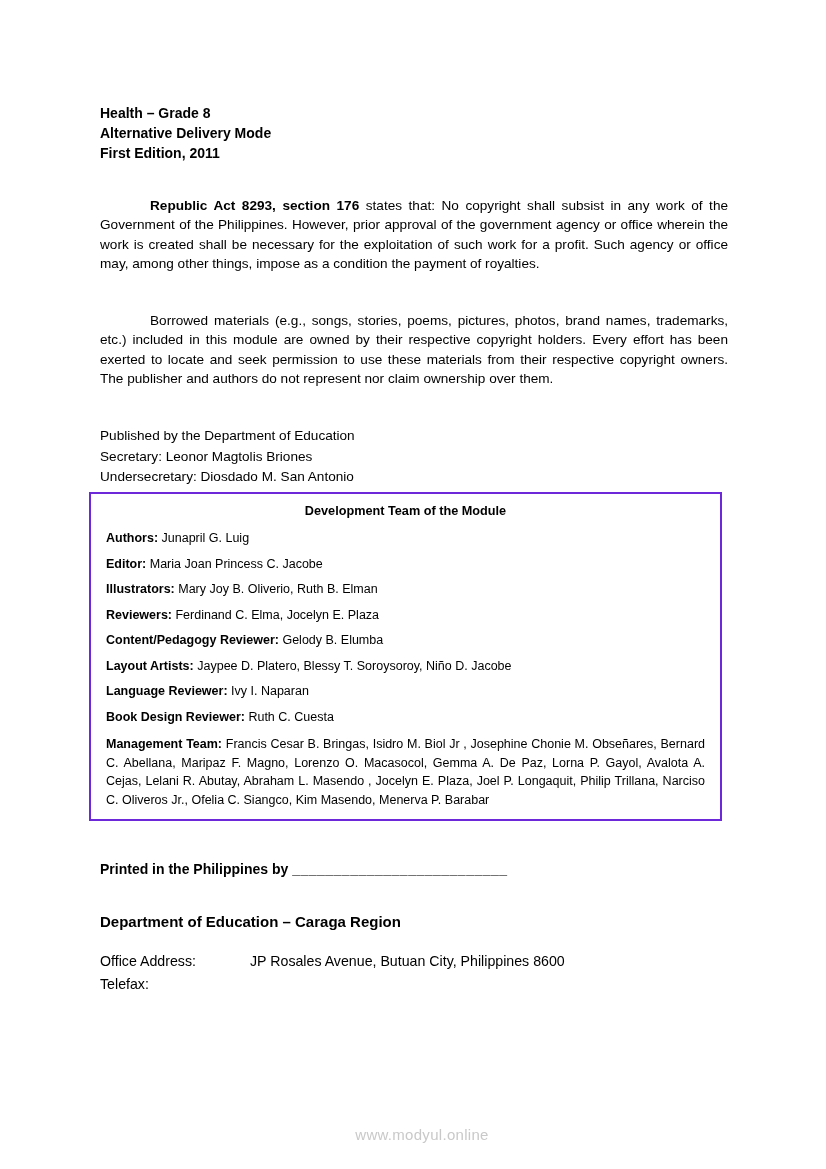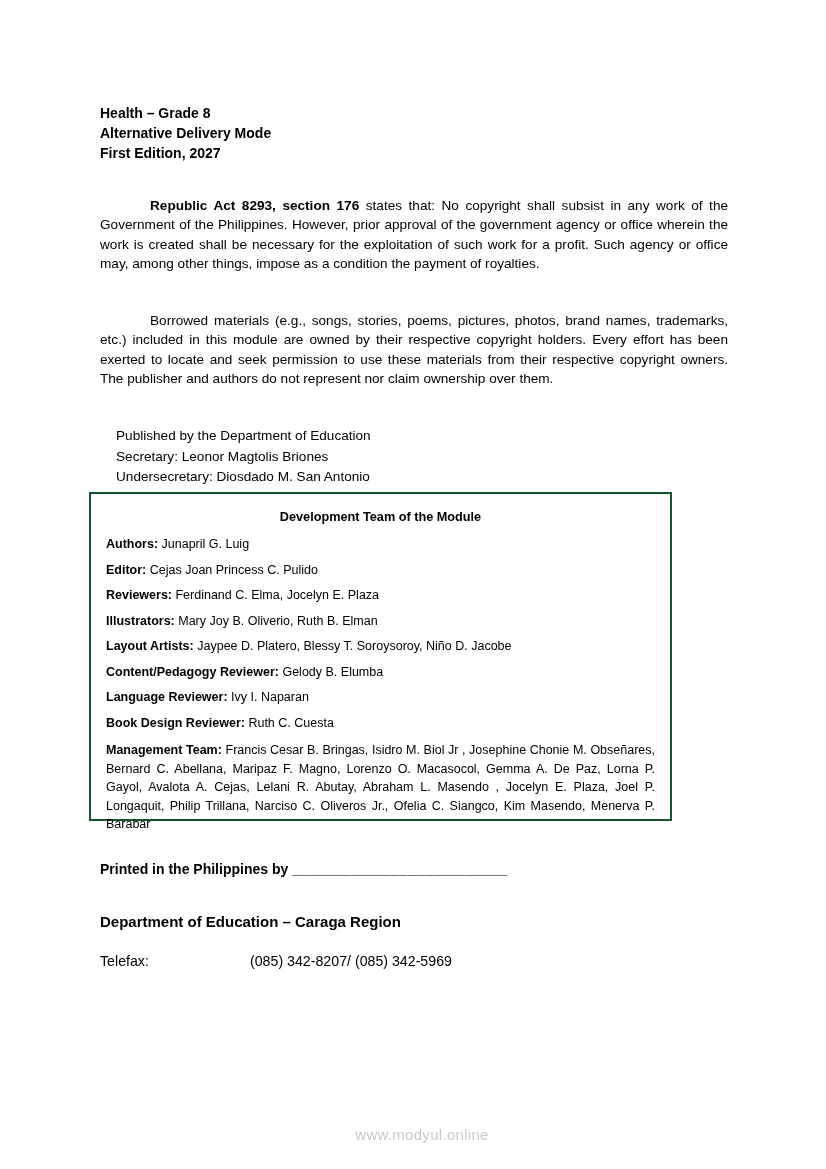--- a/index.html
+++ b/index.html
@@ -19,28 +19,28 @@
   
   .para {
     position: absolute; left: 100px; width: 628px;
     font-size: 13.6px; line-height: 19.3px;
     text-align: justify; text-indent: 50px;
   }
   .para-1 { top: 196px; }
   .para-2 { top: 311px; }
 
   
-  .publisher { position: absolute; left: 116px; top: 426px; width: 628px; }
+  .publisher { position: absolute; left: 100px; top: 426px; width: 628px; }
   .publisher p { font-size: 13.6px; line-height: 20.5px; }
 
   
   .dev-box {
-    position: absolute; left: 89px; top: 492px; width: 583px; height: 329px;
-    border: 2px solid #14532d;
-    padding: 16px 15px 10px 15px;
+    position: absolute; left: 89px; top: 492px; width: 633px; height: 329px;
+    border: 2px solid #6d28d9;
+    padding: 10px 15px 10px 15px;
     font-size: 12.5px;
   }
   .dev-box .box-title { font-weight: bold; text-align: center; font-size: 12.7px; margin-bottom: 13px; }
   .dev-box p.team-row { margin-bottom: 11.5px; line-height: 14px; }
   .dev-box p.team-row-wrap { margin-bottom: 0; text-align: justify; line-height: 18.6px; }
 
   
   .printed { position: absolute; left: 100px; top: 861px; width: 628px; font-size: 14px; font-weight: bold; }
   .printed .blank { font-weight: bold; letter-spacing: 0.5px; }
 
@@ -60,52 +60,55 @@
   }
 </style>
 </head>
 <body>
 
 <div class="page">
 
   <div class="module-header">
     <p>Health – Grade 8</p>
     <p>Alternative Delivery Mode</p>
-    <p>First Edition, 2027</p>
+    <p>First Edition, 2011</p>
   </div>
 
   <p class="para para-1"><b>Republic Act 8293, section 176</b><span> states that: No copyright shall subsist in any work of the Government of the Philippines. However, prior approval of the government agency or office wherein the work is created shall be necessary for the exploitation of such work for a profit. Such agency or office may, among other things, impose as a condition the payment of royalties.</span></p>
 
   <p class="para para-2">Borrowed materials (e.g., songs, stories, poems, pictures, photos, brand names, trademarks, etc.) included in this module are owned by their respective copyright holders. Every effort has been exerted to locate and seek permission to use these materials from their respective copyright owners. The publisher and authors do not represent nor claim ownership over them.</p>
 
   <div class="publisher">
     <p>Published by the Department of Education</p>
     <p>Secretary: Leonor Magtolis Briones</p>
     <p>Undersecretary: Diosdado M. San Antonio</p>
   </div>
 
   <div class="dev-box">
     <p class="box-title">Development Team of the Module</p>
     <p class="team-row"><b>Authors:</b><span> Junapril G. Luig</span></p>
-    <p class="team-row"><b>Editor:</b><span> Cejas Joan Princess C. Pulido</span></p>
+    <p class="team-row"><b>Editor:</b><span> Maria Joan Princess C. Jacobe</span></p>
+    <p class="team-row"><b>Illustrators:</b><span> Mary Joy B. Oliverio, Ruth B. Elman</span></p>
     <p class="team-row"><b>Reviewers:</b><span> Ferdinand C. Elma, Jocelyn E. Plaza</span></p>
-    <p class="team-row"><b>Illustrators:</b><span> Mary Joy B. Oliverio, Ruth B. Elman</span></p>
+    <p class="team-row"><b>Content/Pedagogy Reviewer:</b><span> Gelody B. Elumba</span></p>
     <p class="team-row"><b>Layout Artists:</b><span> Jaypee D. Platero, Blessy T. Soroysoroy, Niño D. Jacobe</span></p>
-    <p class="team-row"><b>Content/Pedagogy Reviewer:</b><span> Gelody B. Elumba</span></p>
     <p class="team-row"><b>Language Reviewer:</b><span> Ivy I. Naparan</span></p>
     <p class="team-row"><b>Book Design Reviewer:</b><span> Ruth C. Cuesta</span></p>
     <p class="team-row-wrap"><b>Management Team:</b><span> Francis Cesar B. Bringas, Isidro M. Biol Jr , Josephine Chonie M. Obseñares, Bernard C. Abellana, Maripaz  F. Magno, Lorenzo O. Macasocol, Gemma A. De Paz, Lorna P. Gayol, Avalota A. Cejas, Lelani R. Abutay, Abraham L. Masendo , Jocelyn E. Plaza, Joel P. Longaquit,  Philip Trillana, Narciso C. Oliveros Jr., Ofelia C. Siangco, Kim Masendo, Menerva P. Barabar</span></p>
   </div>
 
   <p class="printed"><span>Printed in the Philippines by </span><span class="blank">__________________________</span></p>
 
   <p class="region-heading">Department of Education – Caraga Region</p>
 
   <div class="contact">
     <div class="row">
+      <span class="label">Office Address:</span>
+      <span class="value">JP Rosales  Avenue, Butuan City, Philippines 8600</span>
+    </div>
+    <div class="row">
       <span class="label">Telefax:</span>
-      <span class="value">(085) 342-8207/ (085) 342-5969</span>
     </div>
   </div>
 
   <div class="footer">www.modyul.online</div>
 
 </div>
 
 </body></html>

